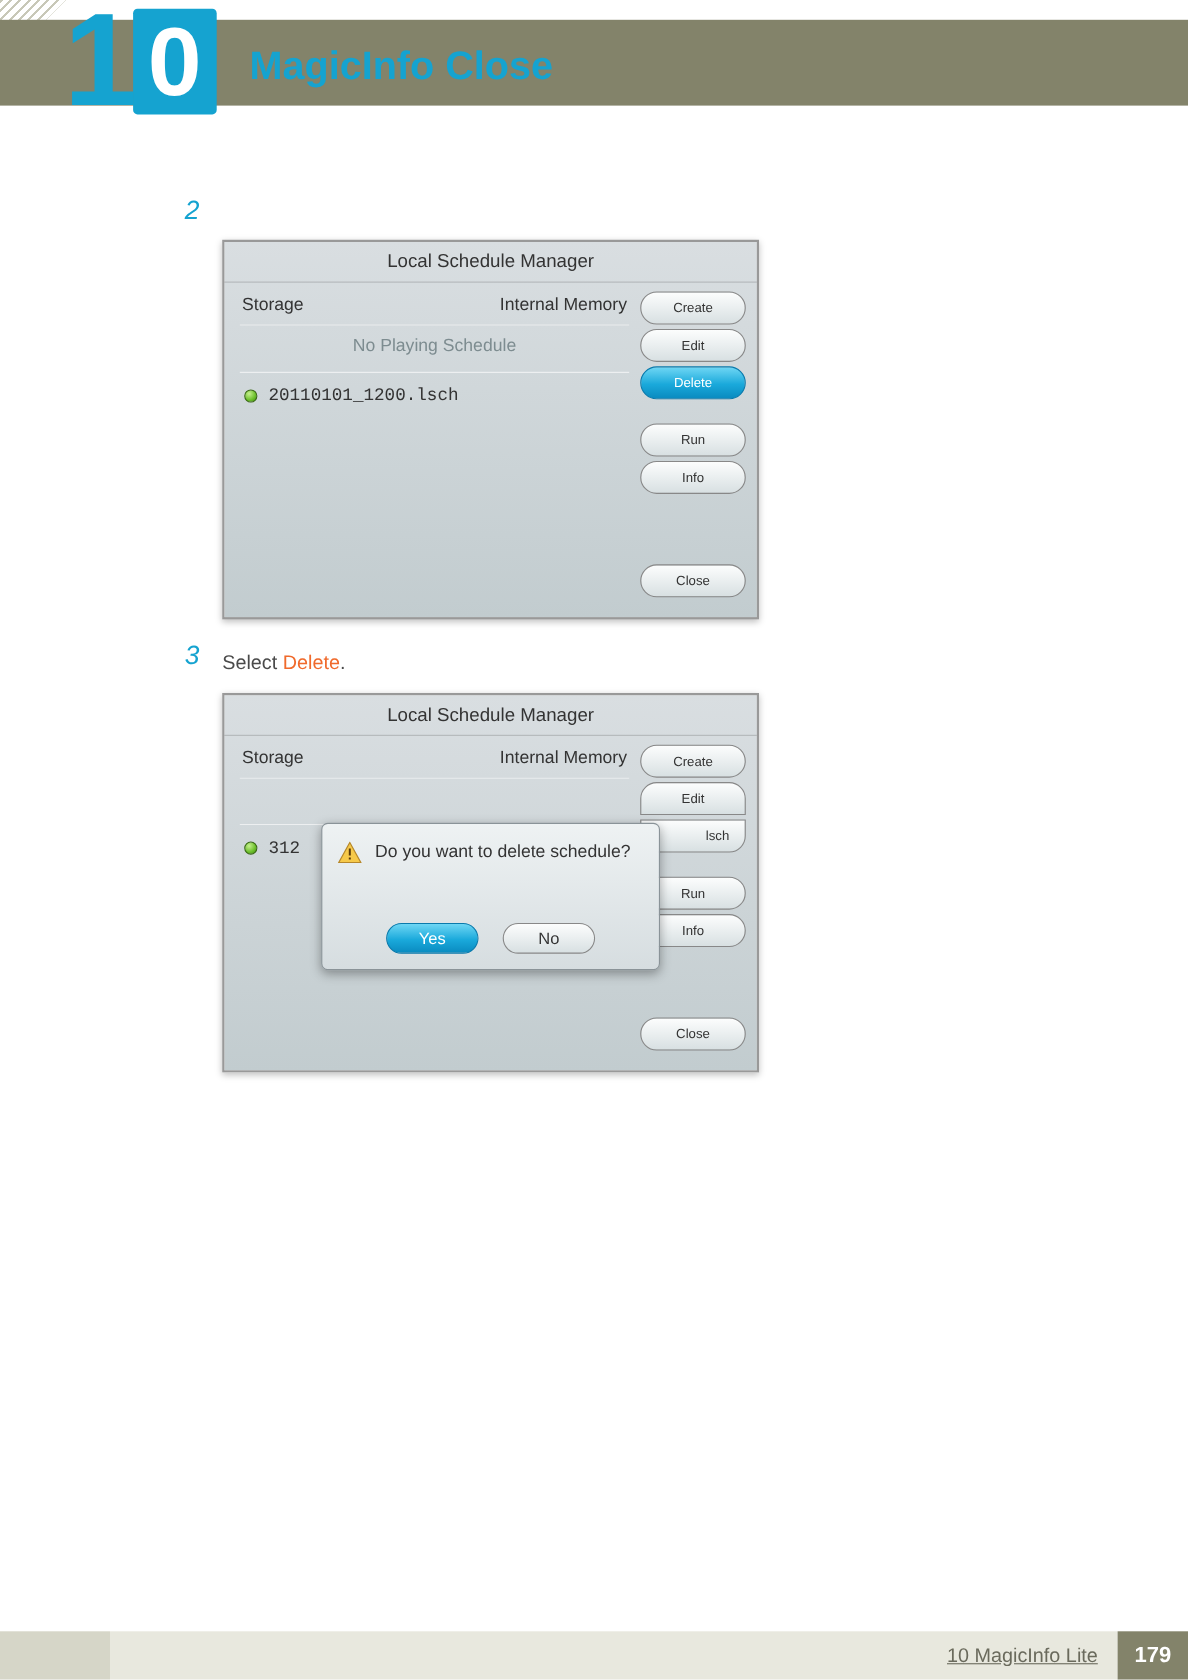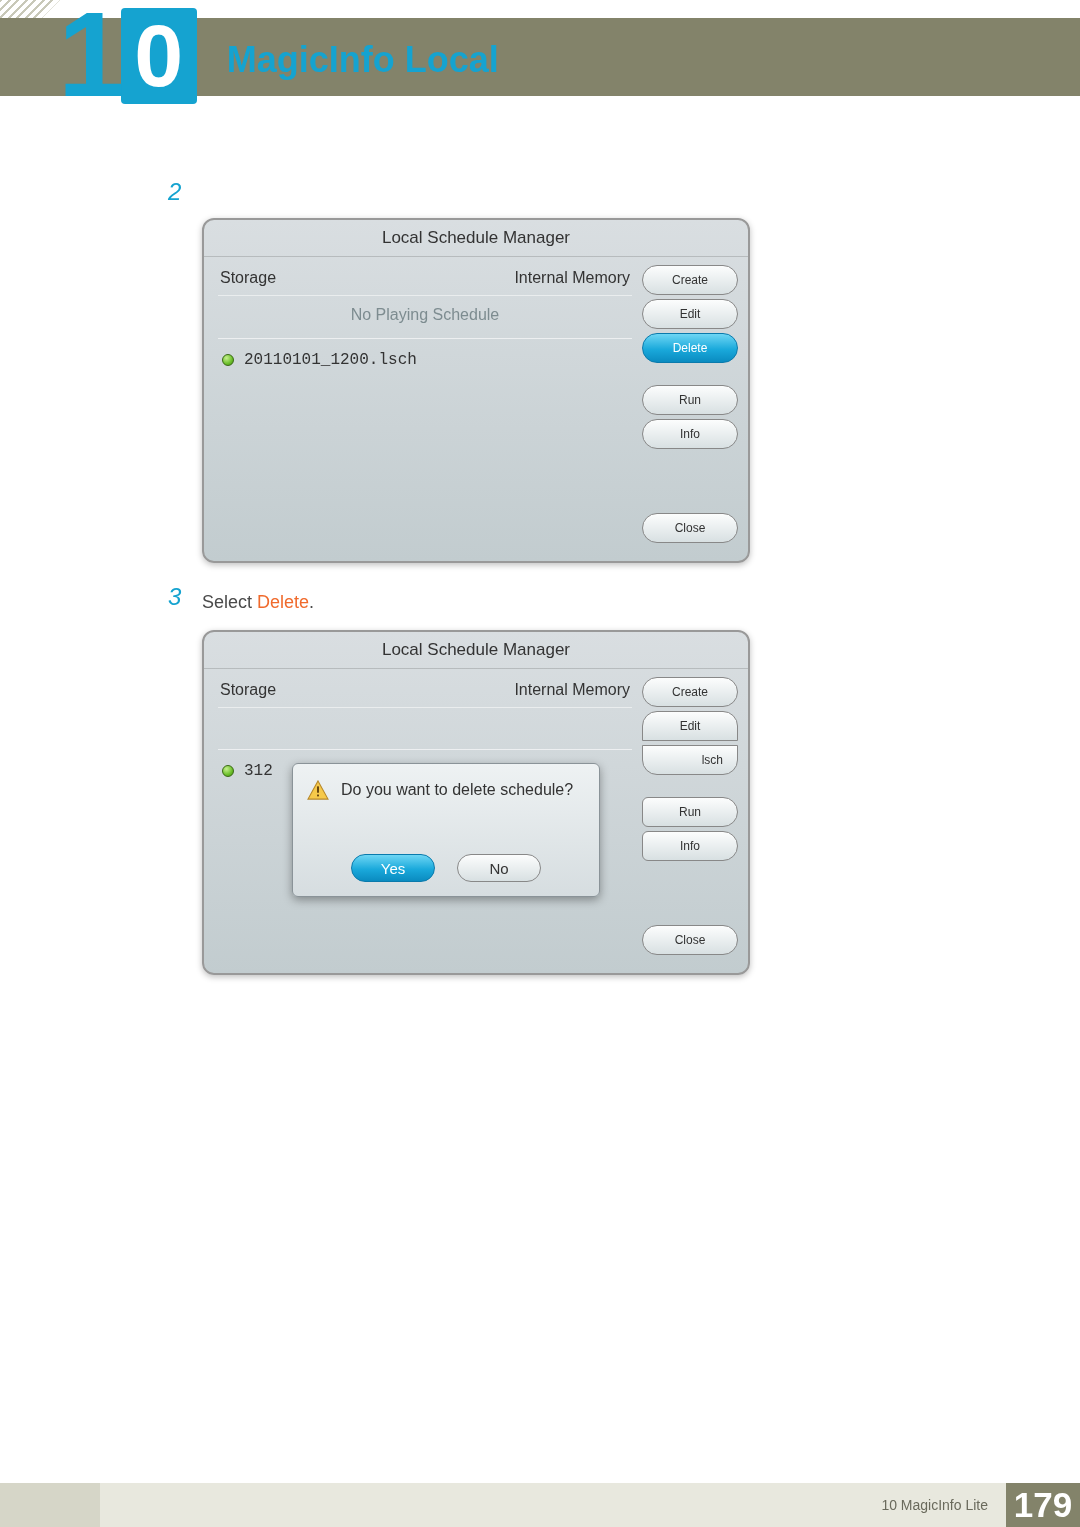--- a/index.html
+++ b/index.html
@@ -89,24 +89,24 @@
     line-height: 1.5;
     padding-top: 4px;
   }
   .step-text .hl { color: #f06a2c; }
   .screenshot-wrap {
     margin-left: 34px;
     margin-bottom: 22px;
   }
   
   .panel {
-    width: 548px;
+    width: 488px;
     background: linear-gradient(#d9dee1,#c2cccf);
     border: 2px solid #999;
-    border-radius: 12px;
+    border-radius: 0;
     box-shadow: 0 2px 6px rgba(0,0,0,0.25);
     position: relative;
     padding: 0 0 10px 0;
     overflow: visible;
   }
   .panel-title {
     text-align: center;
     font-size: 17px;
     color: #333;
     padding: 8px 0;
@@ -172,21 +172,21 @@
   .pbtn.sel {
     background: linear-gradient(#6ed6f4,#1aa9db 55%,#0a8bc0);
     border-color: #0a7aac;
     color: #fff;
   }
   .gap { height: 14px; }
   .gap-lg { height: 56px; }
   
   .modal {
     position: absolute;
-    top: 86px; left: 74px;
+    top: 71px; left: 74px;
     width: 308px;
     background: linear-gradient(#eef2f3,#d6dde0);
     border: 1px solid #8a9398;
     border-radius: 6px;
     box-shadow: 0 3px 10px rgba(0,0,0,0.35);
     padding: 16px 14px 14px 14px;
     z-index: 10;
   }
   .modal-row {
     display: flex;
@@ -234,44 +234,45 @@
     width: 100px;
     background: #d6d6c8;
   }
   .footer-mid {
     flex: 1;
     background: #e8e8de;
     display: flex;
     align-items: center;
     justify-content: flex-end;
     padding-right: 18px;
-    font-size: 14px;
+    font-size: 18px;
     color: #6a6a5c;
+    text-decoration: underline;
   }
   .footer-page {
-    width: 74px;
+    width: 64px;
     background: #83836a;
     color: #fff;
-    font-size: 35px;
+    font-size: 20px;
     font-weight: 700;
     display: flex; align-items: center; justify-content: center;
   }
 </style>
 </head>
 <body>
 
 <div class="hatch"></div>
 
 <div class="header"></div>
 <div class="chapter-badge">
   <span class="chapter-num-out">1</span>
   <span class="chapter-num-box">
     <span class="chapter-num-in">0</span>
   </span>
-  <span class="chapter-title">MagicInfo Local</span>
+  <span class="chapter-title">MagicInfo Close</span>
 </div>
 
 <div class="content">
 
   <div class="step">
     <div class="step-num">2</div>
   </div>
 
   <div class="screenshot-wrap">
     <div class="panel">

